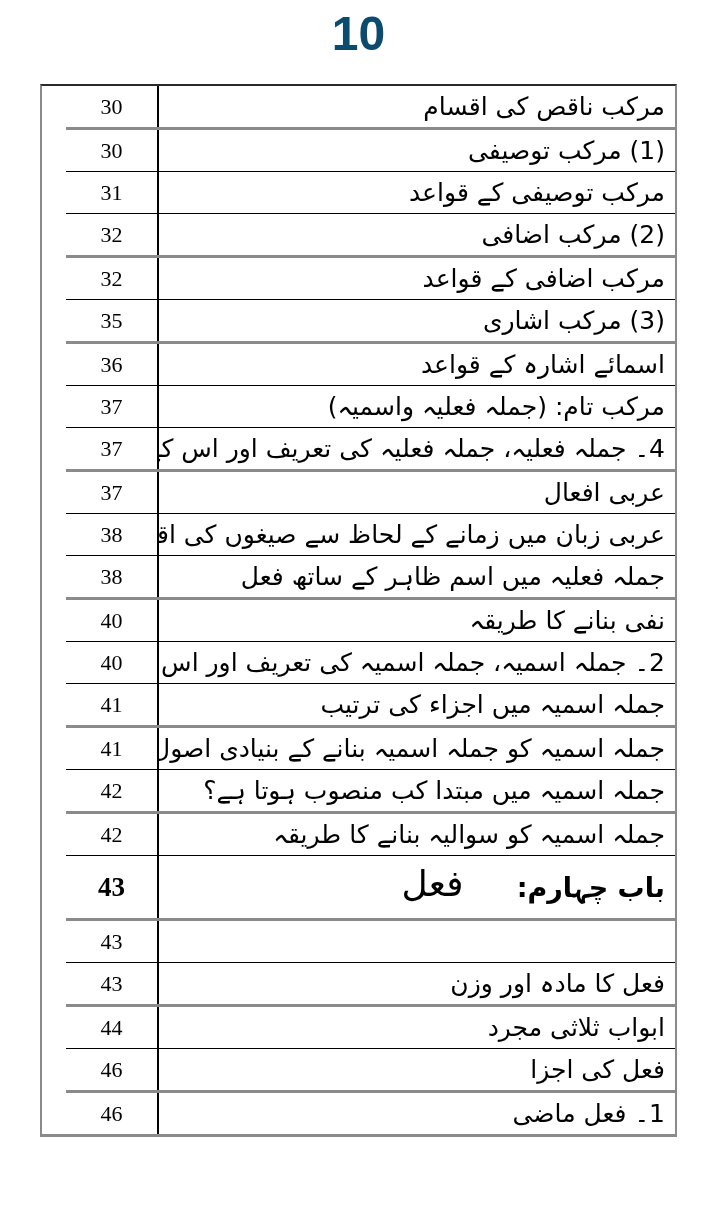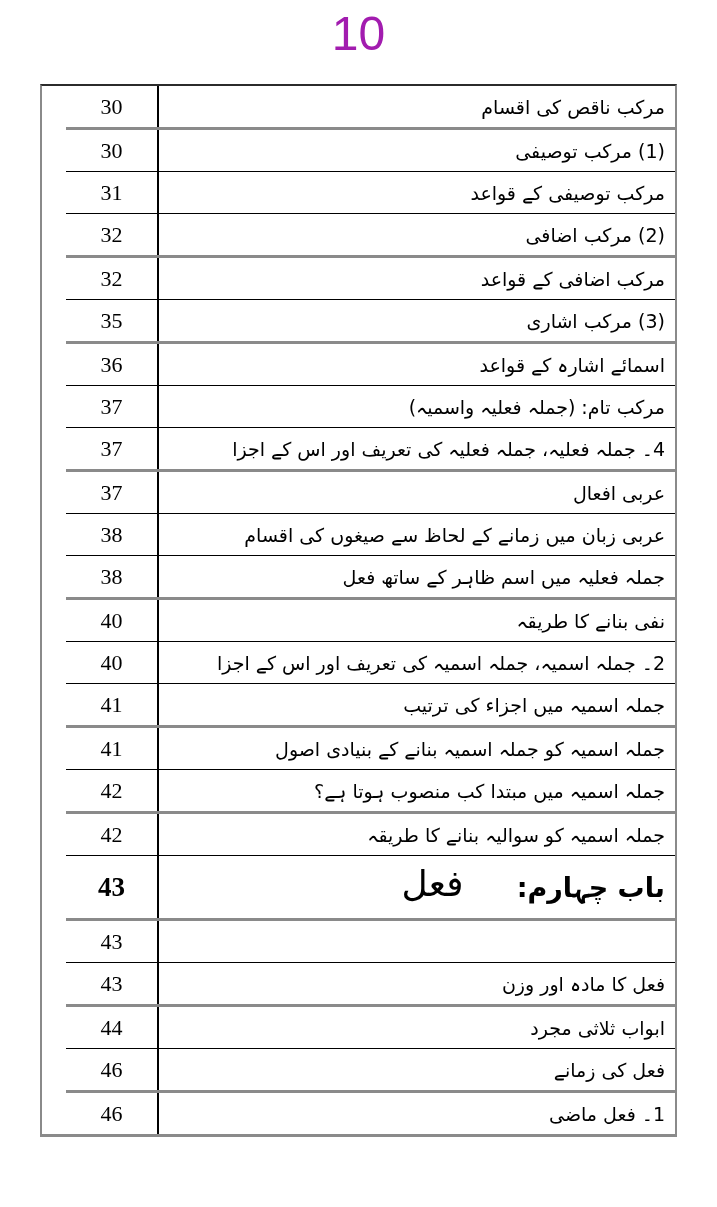--- a/index.html
+++ b/index.html
@@ -60,21 +60,21 @@
     border-right: 2px solid #000;
     box-sizing: border-box;
   }
   .cell-title {
     flex: 1 1 auto;
     direction: rtl;
     display: flex;
     align-items: center;
     padding-right: 10px;
     padding-left: 6px;
-    font-size: 19px;
+    font-size: 25px;
     font-family: "DejaVu Sans", sans-serif;
     overflow: hidden;
     white-space: nowrap;
   }
   .chapter .cell-num {
     font-size: 27px;
     font-weight: bold;
   }
   .chapter .cell-title {
     position: relative;
@@ -87,21 +87,21 @@
     top: 50%;
     transform: translate(-50%, -58%);
     font-size: 36px;
     font-weight: normal;
     direction: rtl;
   }
 </style>
 </head>
 <body>
 
-<div class="page-num-header" style="color: #a21caf;">10</div>
+<div class="page-num-header" style="color: #0c4a6e; font-weight: bold;">10</div>
 
 <div class="toc-table" id="toc-table">
     <div class="toc-row">
       <div class="cell-num">30</div>
       <div class="cell-title">مرکب ناقص کی اقسام</div>
     </div>
     <div class="toc-row gray-top">
       <div class="cell-num">30</div>
       <div class="cell-title">(1) مرکب توصیفی</div>
     </div>
@@ -182,19 +182,19 @@
     <div class="toc-row">
       <div class="cell-num">43</div>
       <div class="cell-title">فعل کا مادہ اور وزن</div>
     </div>
     <div class="toc-row gray-top">
       <div class="cell-num">44</div>
       <div class="cell-title">ابواب ثلاثی مجرد</div>
     </div>
     <div class="toc-row">
       <div class="cell-num">46</div>
-      <div class="cell-title">فعل کی زمانے</div>
+      <div class="cell-title">فعل کی اجزا</div>
     </div>
     <div class="toc-row gray-top">
       <div class="cell-num">46</div>
       <div class="cell-title">1۔ فعل ماضی</div>
     </div>
   </div>
 
 </body></html>

